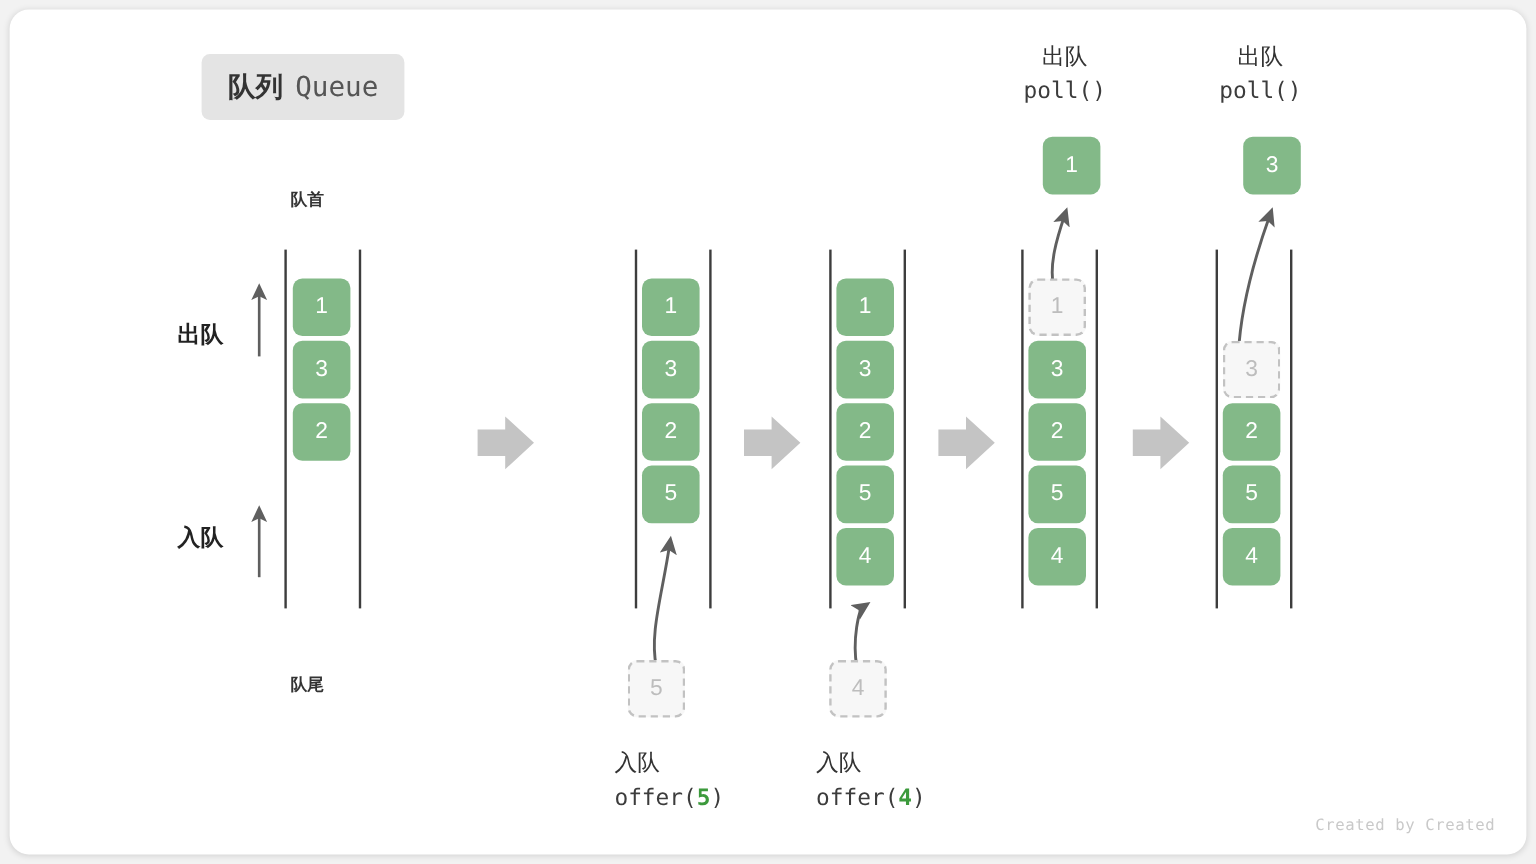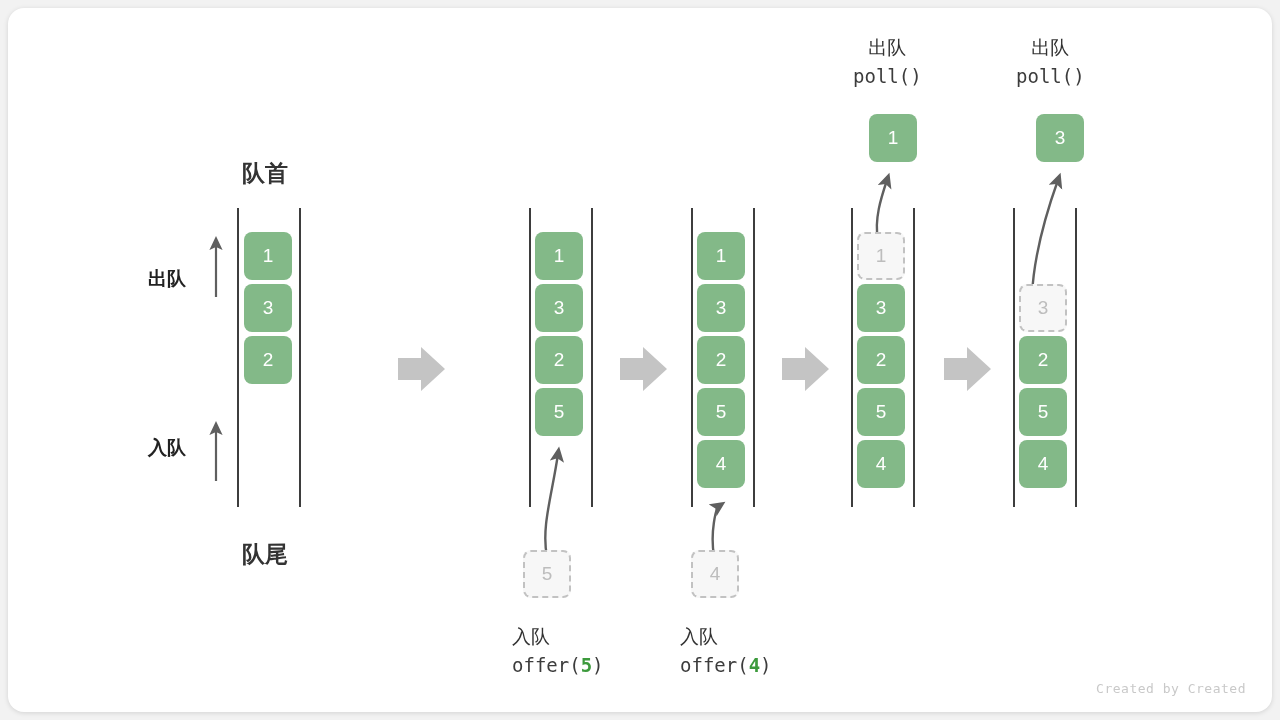--- a/index.html
+++ b/index.html
@@ -43,21 +43,21 @@
   .cell.ghost{
     background:#f7f7f7;color:#bdbdbd;
     border:2px dashed #c2c2c2;
   }
 
   
   .rail{position:absolute;width:1.6px;background:#3d3d3d;}
 
   
   .lbl{position:absolute;white-space:nowrap;}
-  .lbl-bold{font-size:23px;font-weight:bold;color:#333333;}
+  .lbl-bold{font-size:14px;font-weight:bold;color:#333333;}
   .lbl-side{font-size:19px;font-weight:bold;color:#222222;}
   .op-cn{font-size:19px;color:#333333;}
   .op-code{font-family:"DejaVu Sans Mono","Liberation Mono",monospace;font-size:19px;color:#3c3c3c;}
   .op-code .arg{color:#3c9a3c;font-weight:bold;}
   .op-block{position:absolute;text-align:left;line-height:1.55;white-space:nowrap;}
   .op-block.center{text-align:center;}
 
   .credit{
     position:absolute;right:26px;bottom:16px;
     font-family:"DejaVu Sans Mono","Liberation Mono",monospace;
@@ -107,23 +107,27 @@
       </g>
 
       <g>
         <path d="M870,231 C866,212 873,190 879,172" stroke="#5f5f5f" stroke-width="2.4" fill="none" marker-end="url(#ah)"></path>
       </g>
       <g>
         <path d="M1024,287 C1026,245 1040,200 1050,172" stroke="#5f5f5f" stroke-width="2.4" fill="none" marker-end="url(#ah)"></path>
       </g>
     </svg>
 
+    <div class="title-badge" style="left:160px;top:37px;">
+      <span class="title-cn">队列</span>
+      <span class="title-en">Queue</span>
+    </div>
 
     <div class="lbl lbl-bold" style="left:234px;top:150px;">队首</div>
-    <div class="lbl lbl-bold" style="left:234px;top:531px;">队尾</div>
+    <div class="lbl lbl-bold" style="left:234px;top:554px;">队尾</div>
     <div class="lbl lbl-side" style="left:140px;top:258px;">出队</div>
     <div class="lbl lbl-side" style="left:140px;top:427px;">入队</div>
 
     <div class="rail" style="left:229px;top:200px;height:299px;"></div>
     <div class="rail" style="left:291px;top:200px;height:299px;"></div>
     <div class="cell filled" style="left:236px;top:224px;">1</div>
     <div class="cell filled" style="left:236px;top:276px;">3</div>
     <div class="cell filled" style="left:236px;top:328px;">2</div>
 
     <div class="rail" style="left:521px;top:200px;height:299px;"></div>

